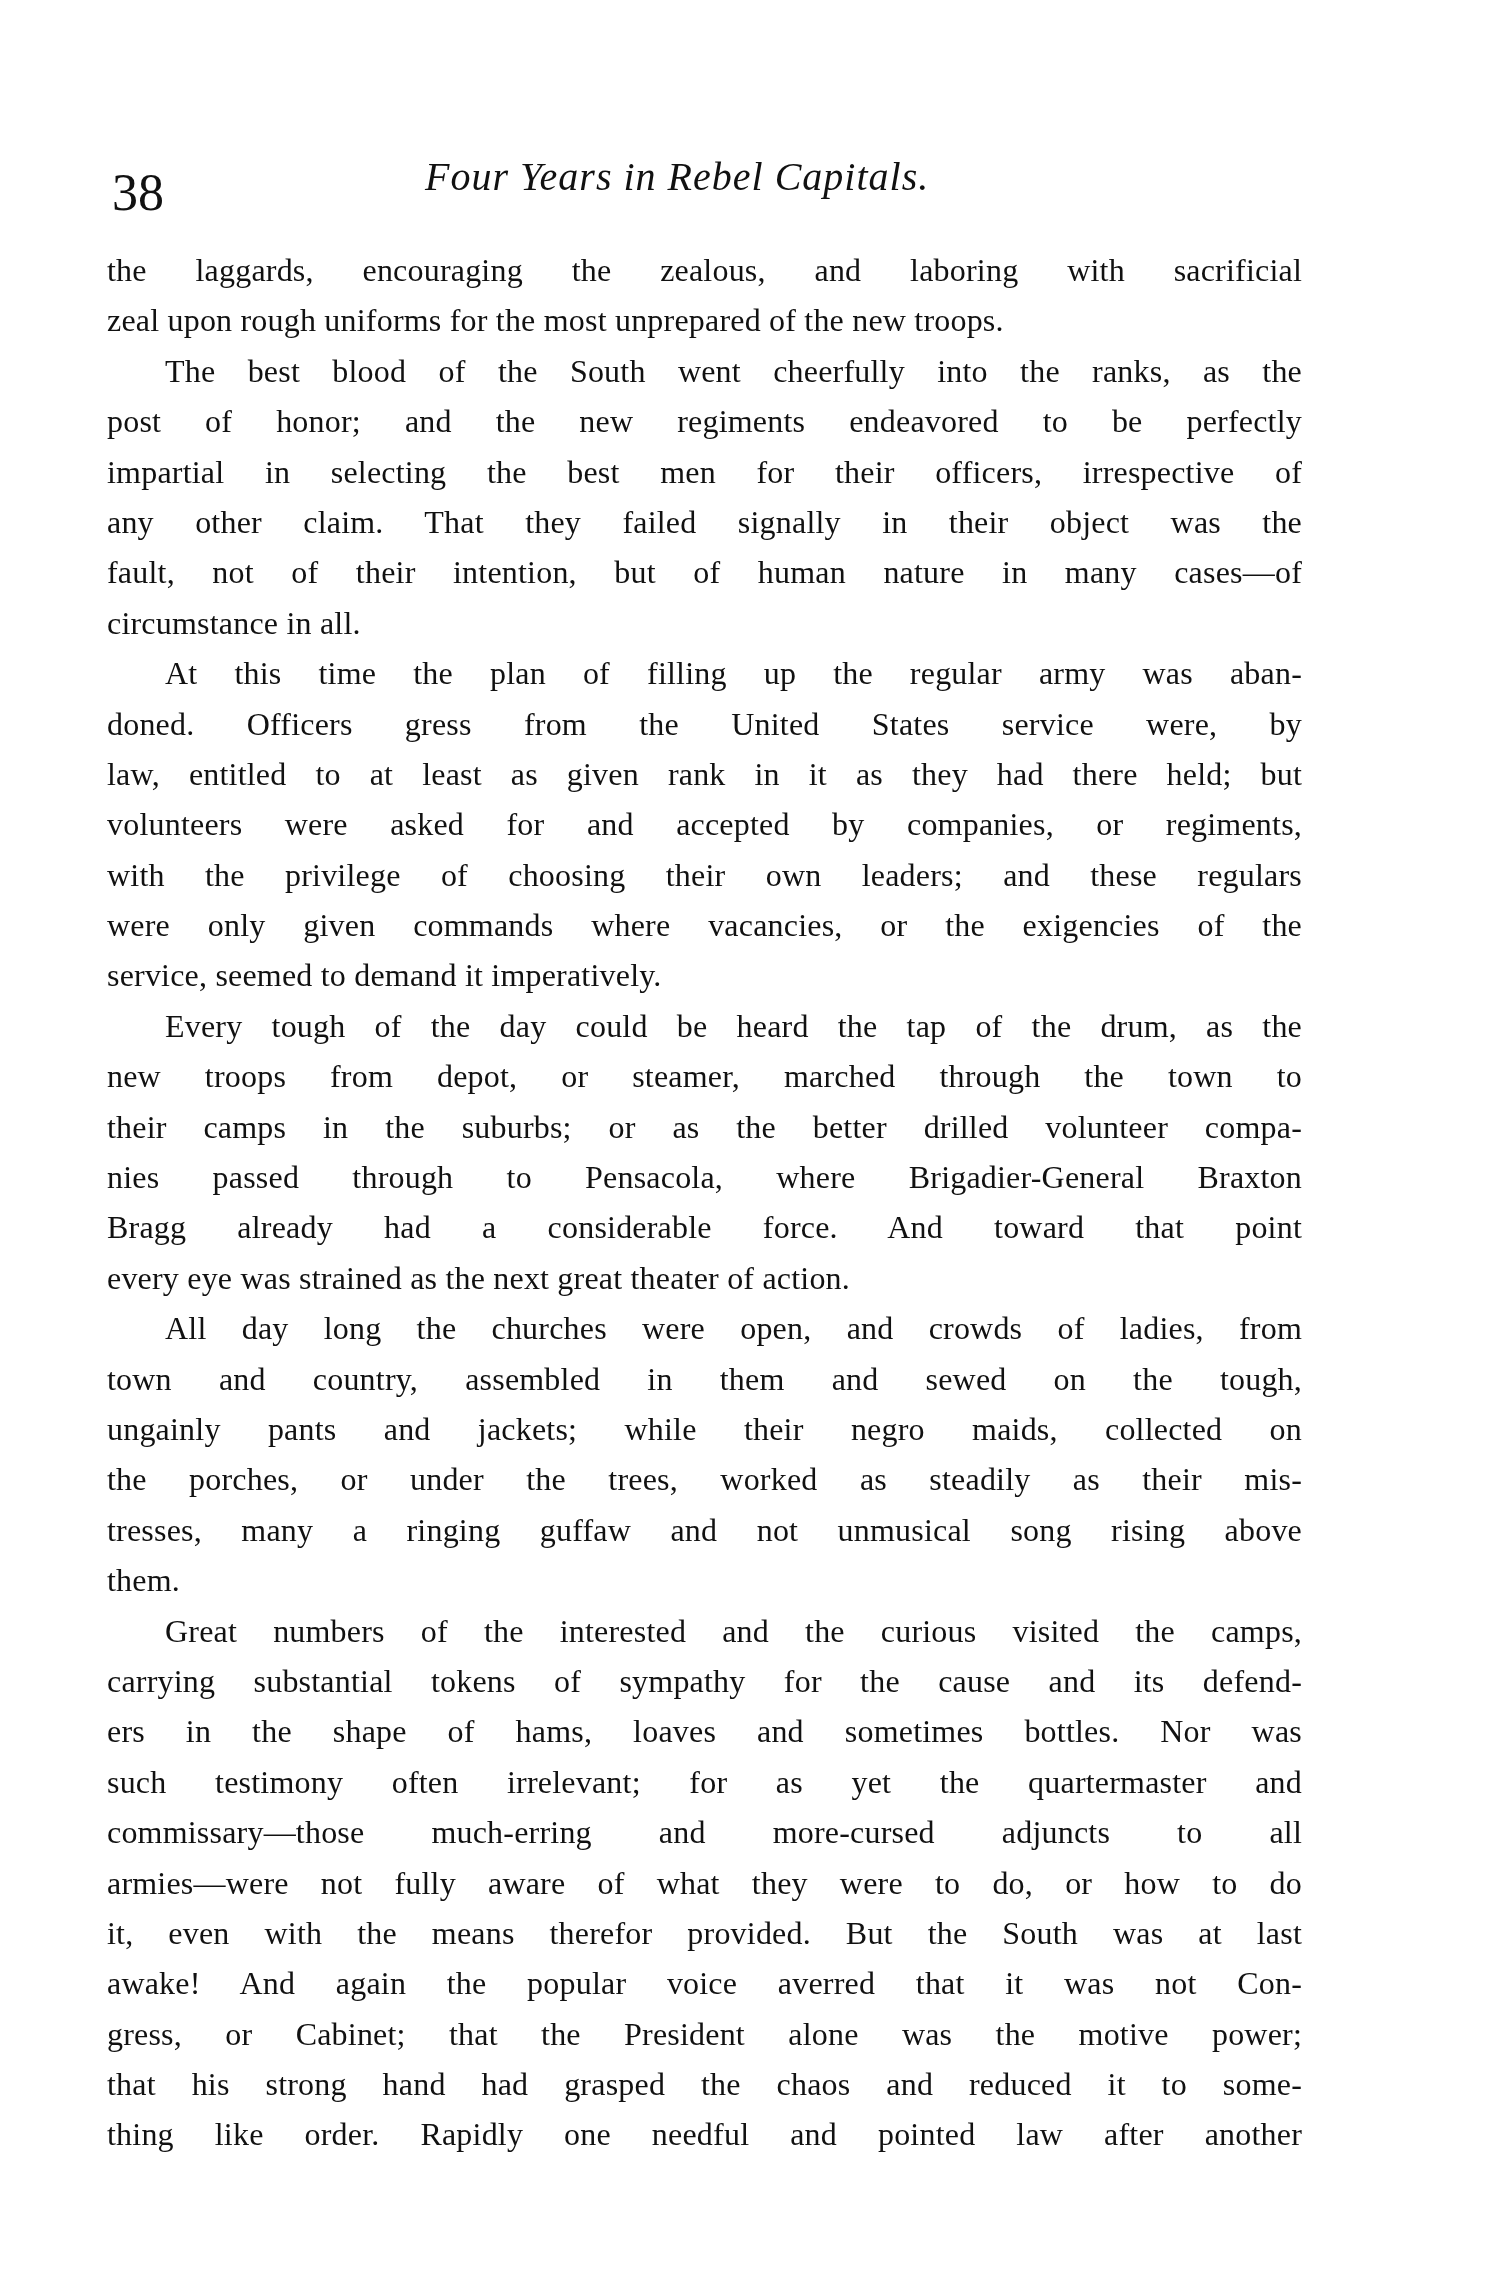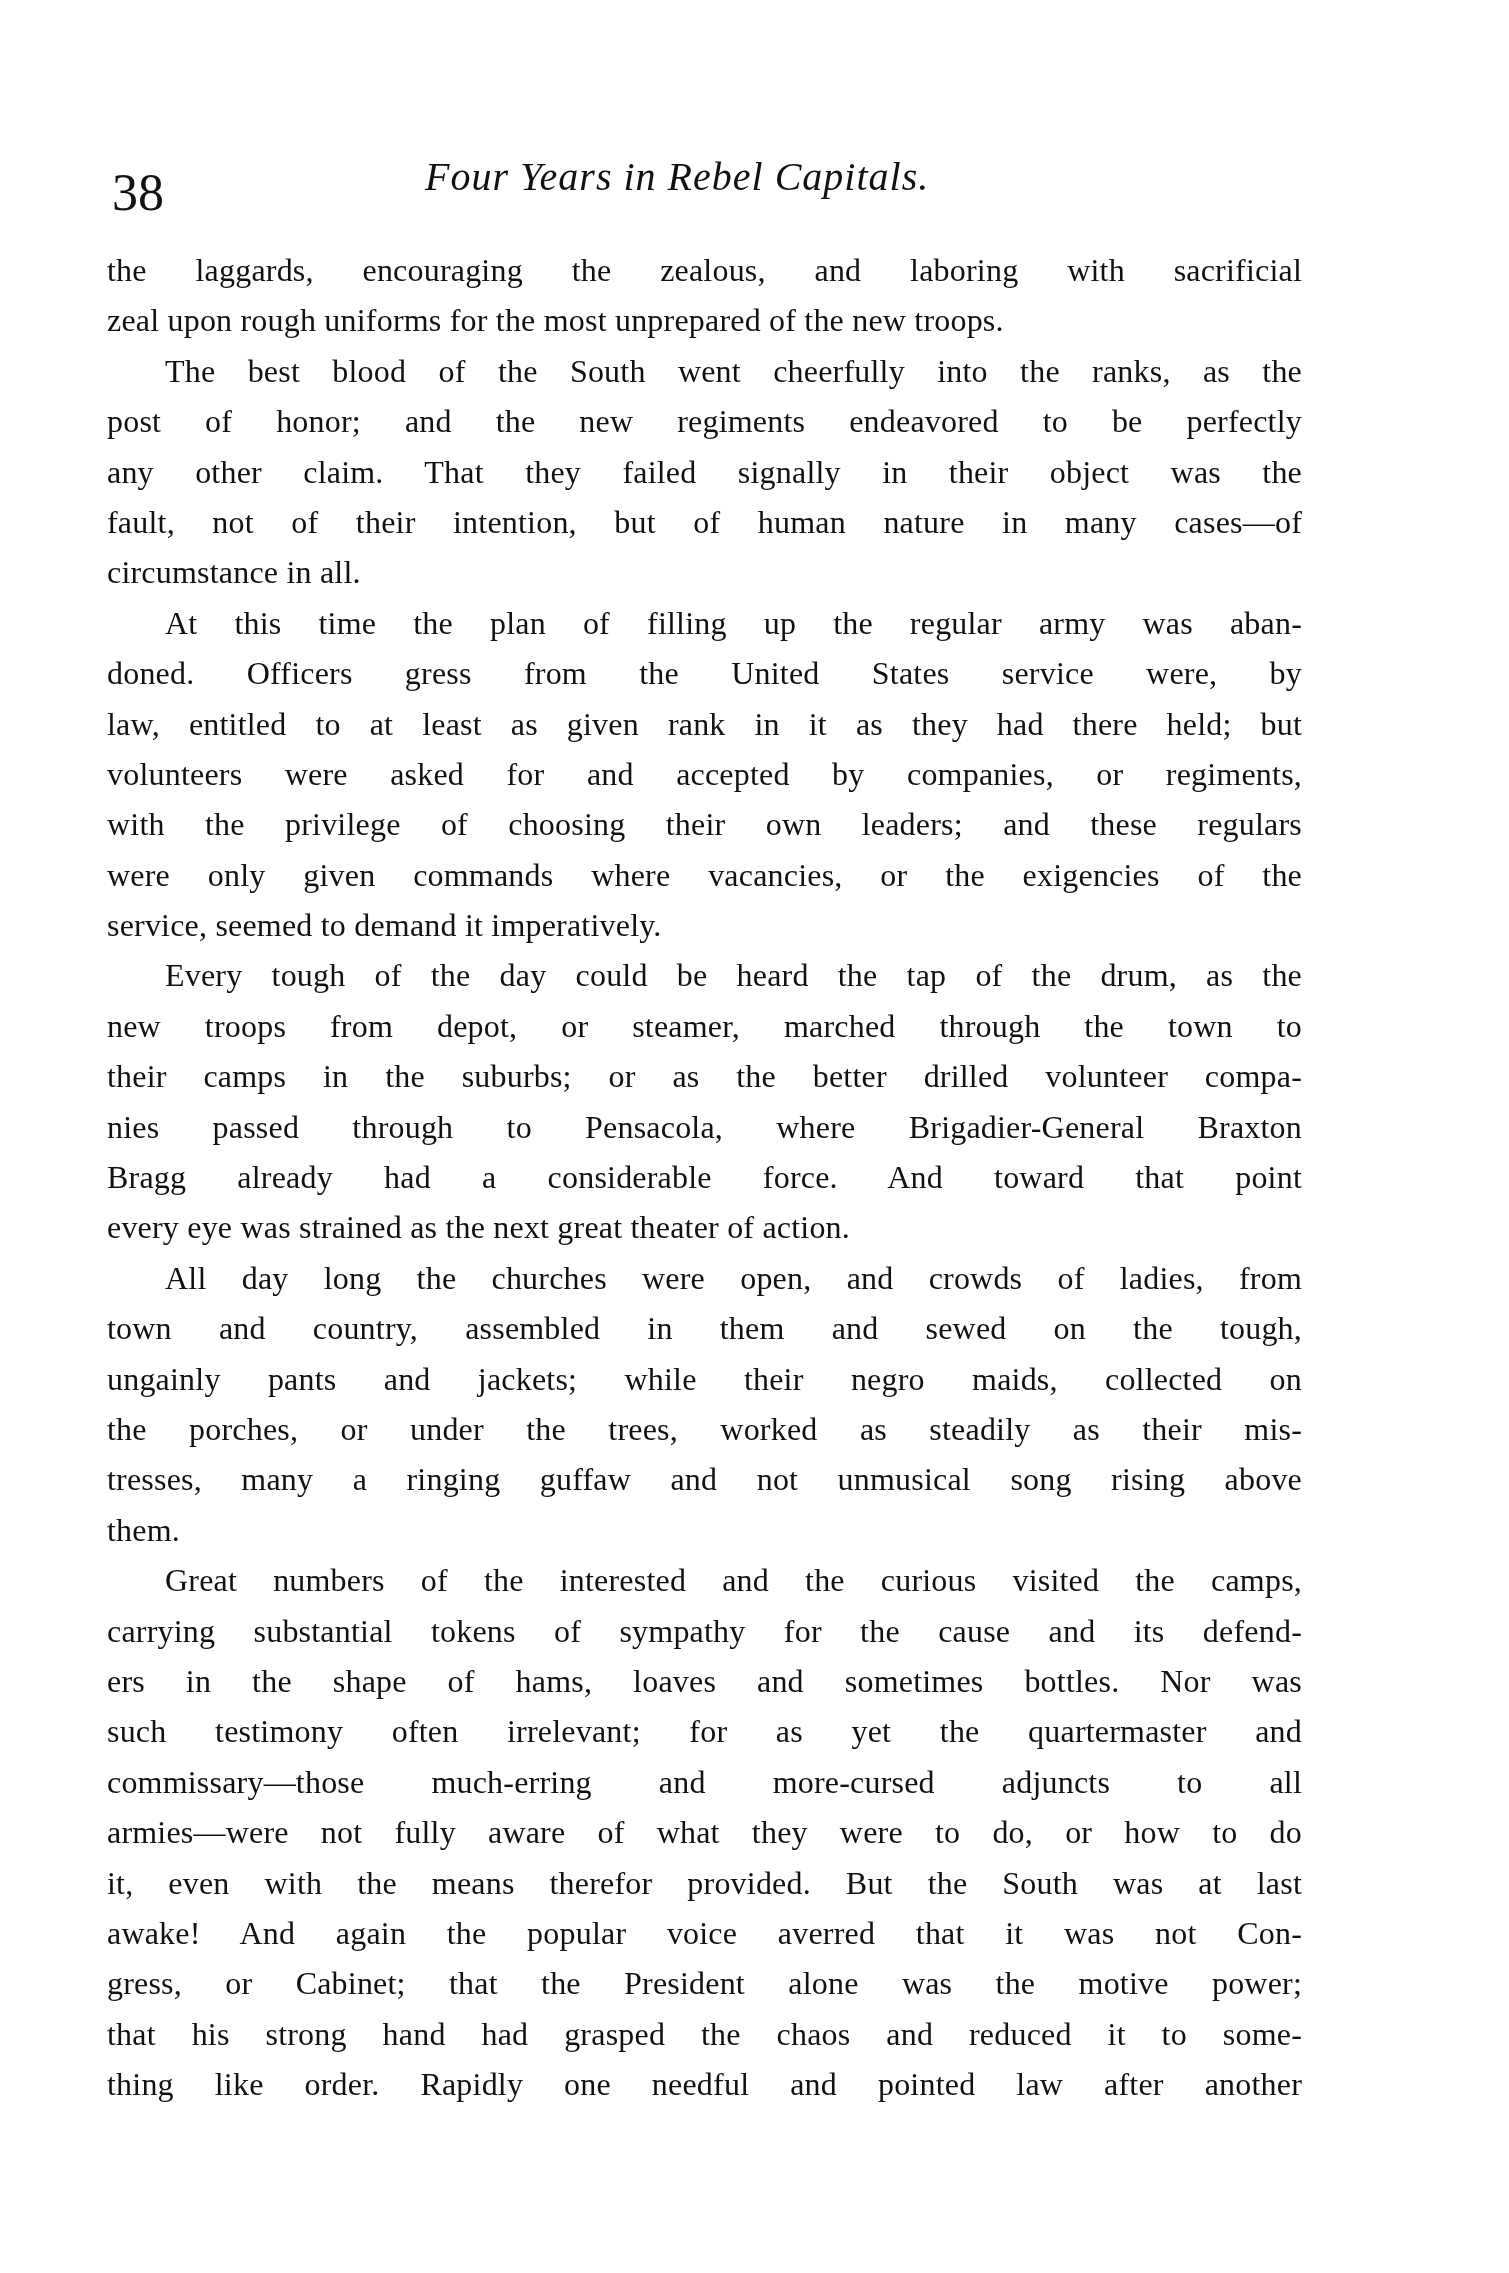--- a/index.html
+++ b/index.html
@@ -22,20 +22,21 @@
 </div>
 
 <div class="body-text" id="body-text">
     <div>
       <span class="line">the laggards, encouraging the zealous, and laboring with sacrificial</span>
       <span class="line last">zeal upon rough uniforms for the most unprepared of the new troops.</span>
     </div>
     <div>
       <span class="line indent">The best blood of the South went cheerfully into the ranks, as the</span>
       <span class="line">post of honor; and the new regiments endeavored to be perfectly</span>
+      <span class="line">impartial in selecting the best men for their officers, irrespective of</span>
       <span class="line">any other claim. That they failed signally in their object was the</span>
       <span class="line">fault, not of their intention, but of human nature in many cases—of</span>
       <span class="line last">circumstance in all.</span>
     </div>
     <div>
       <span class="line indent">At this time the plan of filling up the regular army was aban-</span>
       <span class="line">doned. Officers gress from the United States service were, by</span>
       <span class="line">law, entitled to at least as given rank in it as they had there held; but</span>
       <span class="line">volunteers were asked for and accepted by companies, or regiments,</span>
       <span class="line">with the privilege of choosing their own leaders; and these regulars</span>

